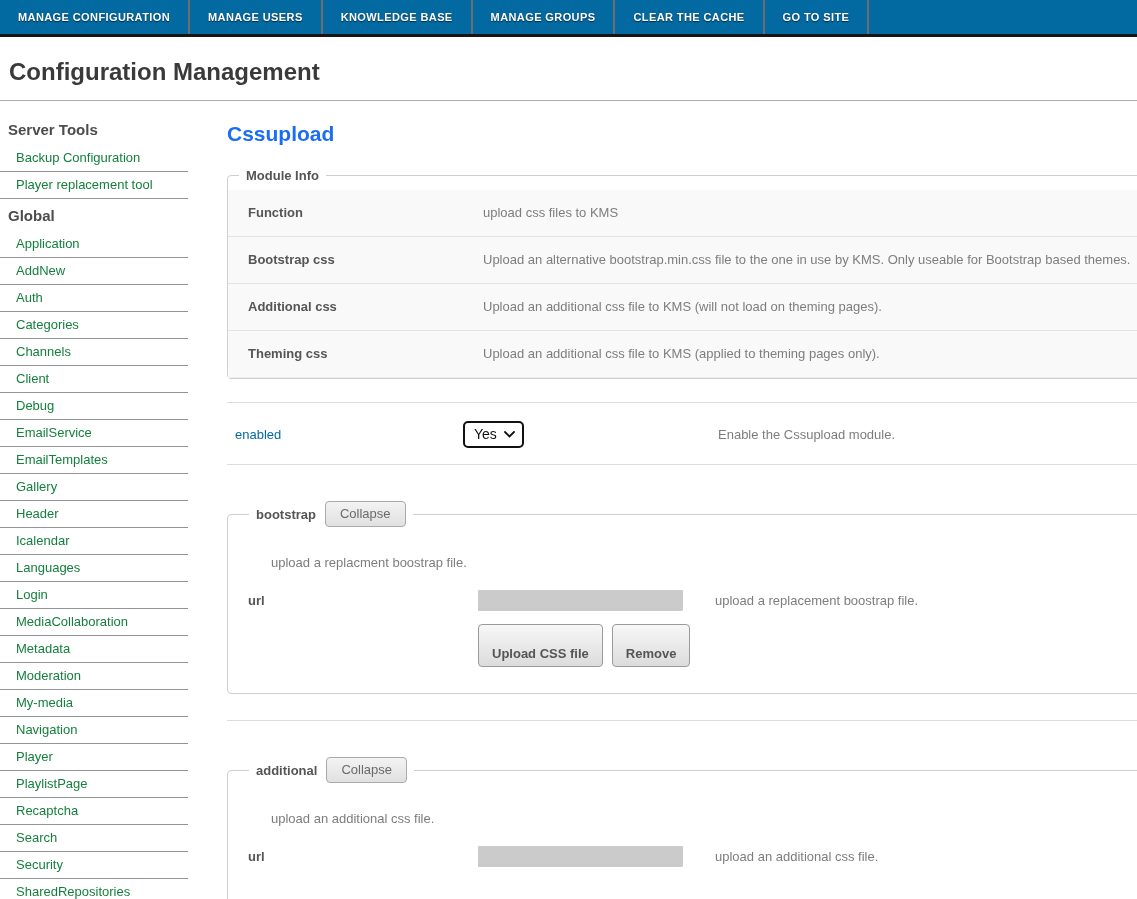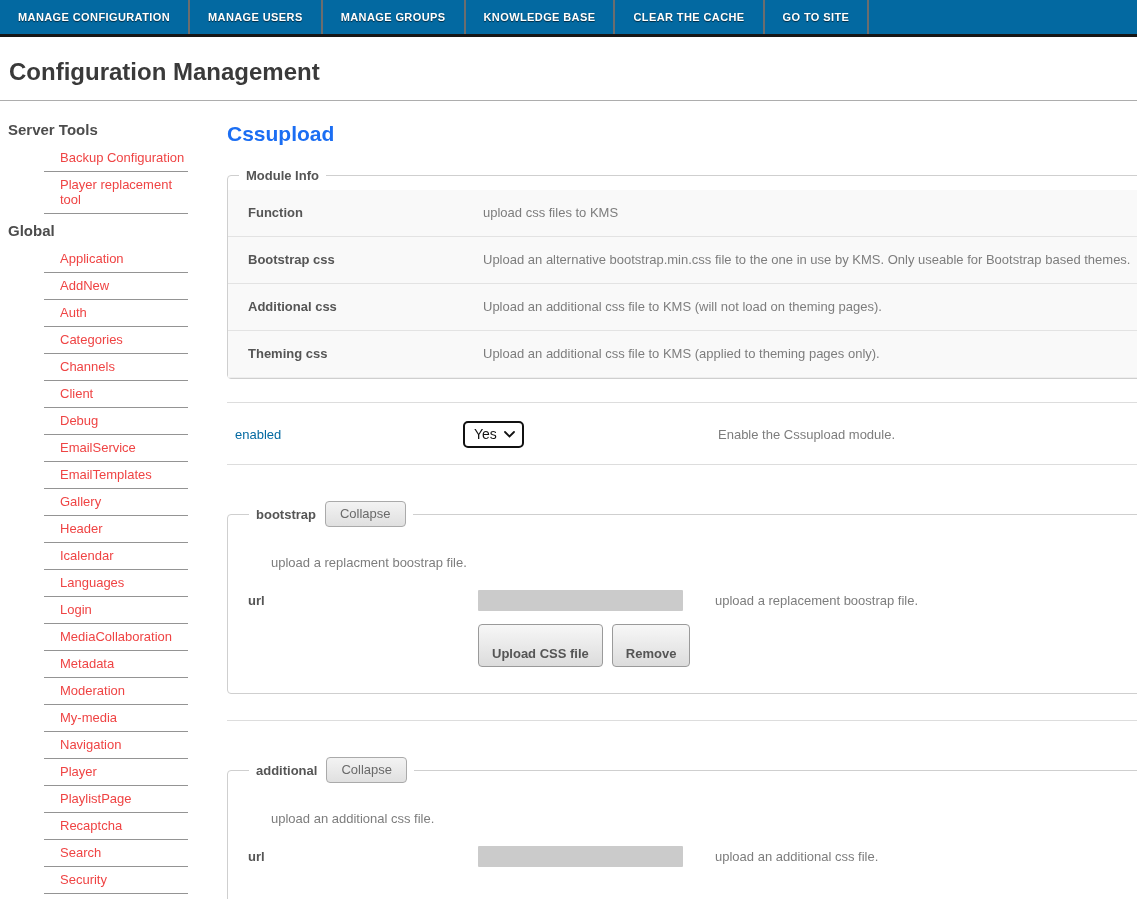--- a/index.html
+++ b/index.html
@@ -15,22 +15,22 @@
   
   .page-title { font-size:24px; font-weight:bold; color:#3a3a3a; margin:21px 0 0 9px; }
   .page-rule { border:none; border-top:1px solid #adadad; margin-top:14px; }
 
   
   .cols { display:flex; align-items:flex-start; }
 
   
   .sidebar { width:188px; flex:0 0 188px; padding-top:12px; }
   .sb-header { font-size:15px; font-weight:bold; color:#4c4c4c; padding:8px 0 7px 8px; }
-  .sb-item { font-size:13px; color:#ef4444; padding:5px 0 6px 16px;
-    border-bottom:1px solid #949494; cursor:pointer;margin-left:44px; }
+  .sb-item { font-size:13px; color:#15803d; padding:5px 0 6px 16px;
+    border-bottom:1px solid #949494; cursor:pointer; }
 
   
   .main { flex:1 1 auto; padding:0 0 0 39px; min-width:0; }
   .module-title { color:#1b6ef3; font-size:21px; font-weight:bold; margin-top:21px; }
 
   fieldset { border:1px solid #cfcfcf; border-radius:4px; width:960px; }
   legend { margin-left:11px; padding:0 7px; font-size:13px; font-weight:bold; color:#555;
     display:flex; align-items:center; gap:9px; }
 
   
@@ -67,22 +67,22 @@
     color:#555; background:linear-gradient(#f7f7f7,#dcdcdc); border:1px solid #9a9a9a;
     border-radius:4px; padding:21px 13px 5px 13px; cursor:pointer; }
   .section-sep { width:910px; border-bottom:1px solid #ddd; margin-top:26px; }
 </style>
 </head>
 <body>
 
 <div class="topnav">
     <div class="nav-tab">MANAGE CONFIGURATION</div>
     <div class="nav-tab">MANAGE USERS</div>
+    <div class="nav-tab">KNOWLEDGE BASE</div>
     <div class="nav-tab">MANAGE GROUPS</div>
-    <div class="nav-tab">KNOWLEDGE BASE</div>
     <div class="nav-tab">CLEAR THE CACHE</div>
     <div class="nav-tab">GO TO SITE</div>
   </div>
 
 <div class="page-title">Configuration Management</div>
 <hr class="page-rule">
 
 <div class="cols">
 
   <div class="sidebar">

